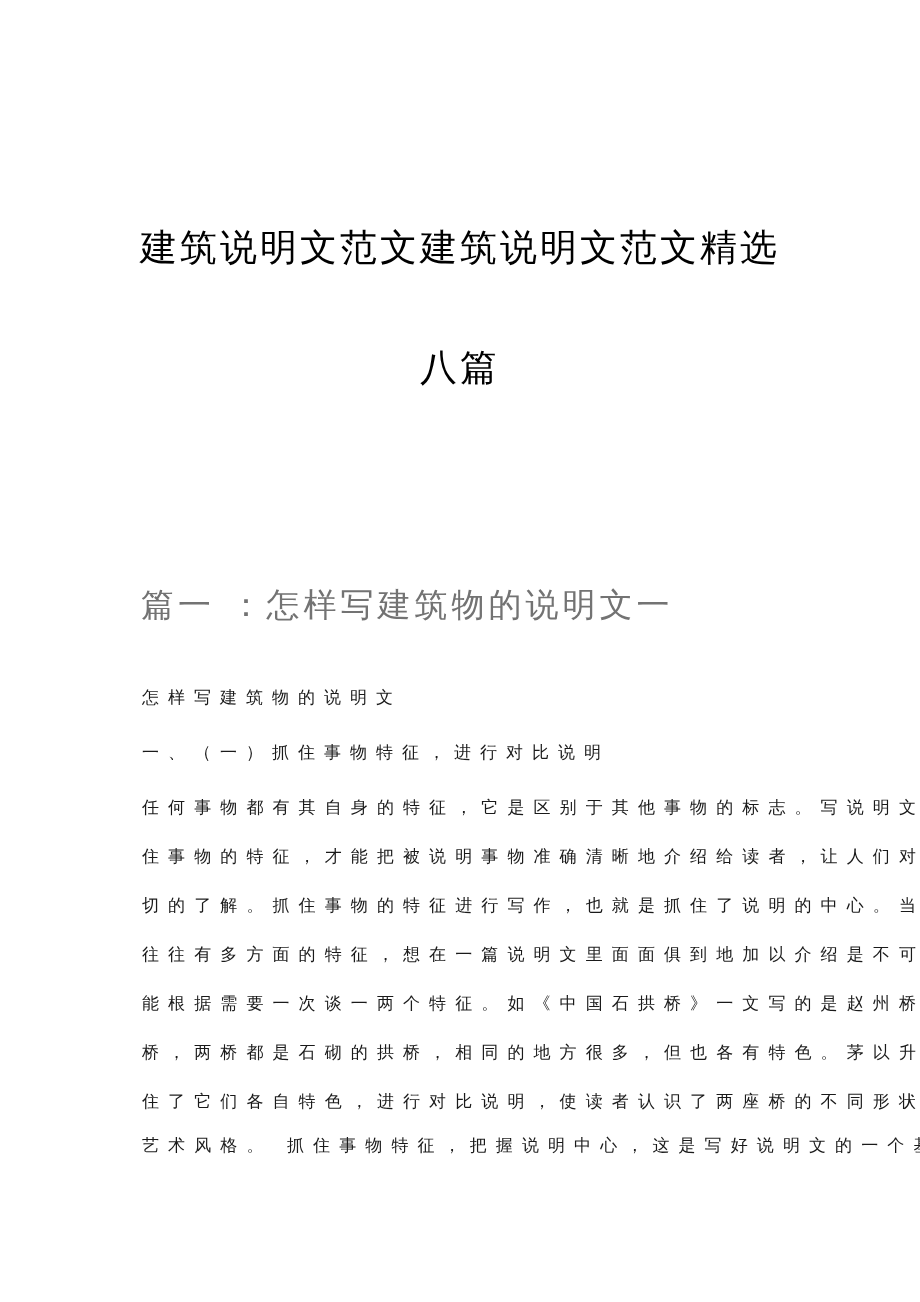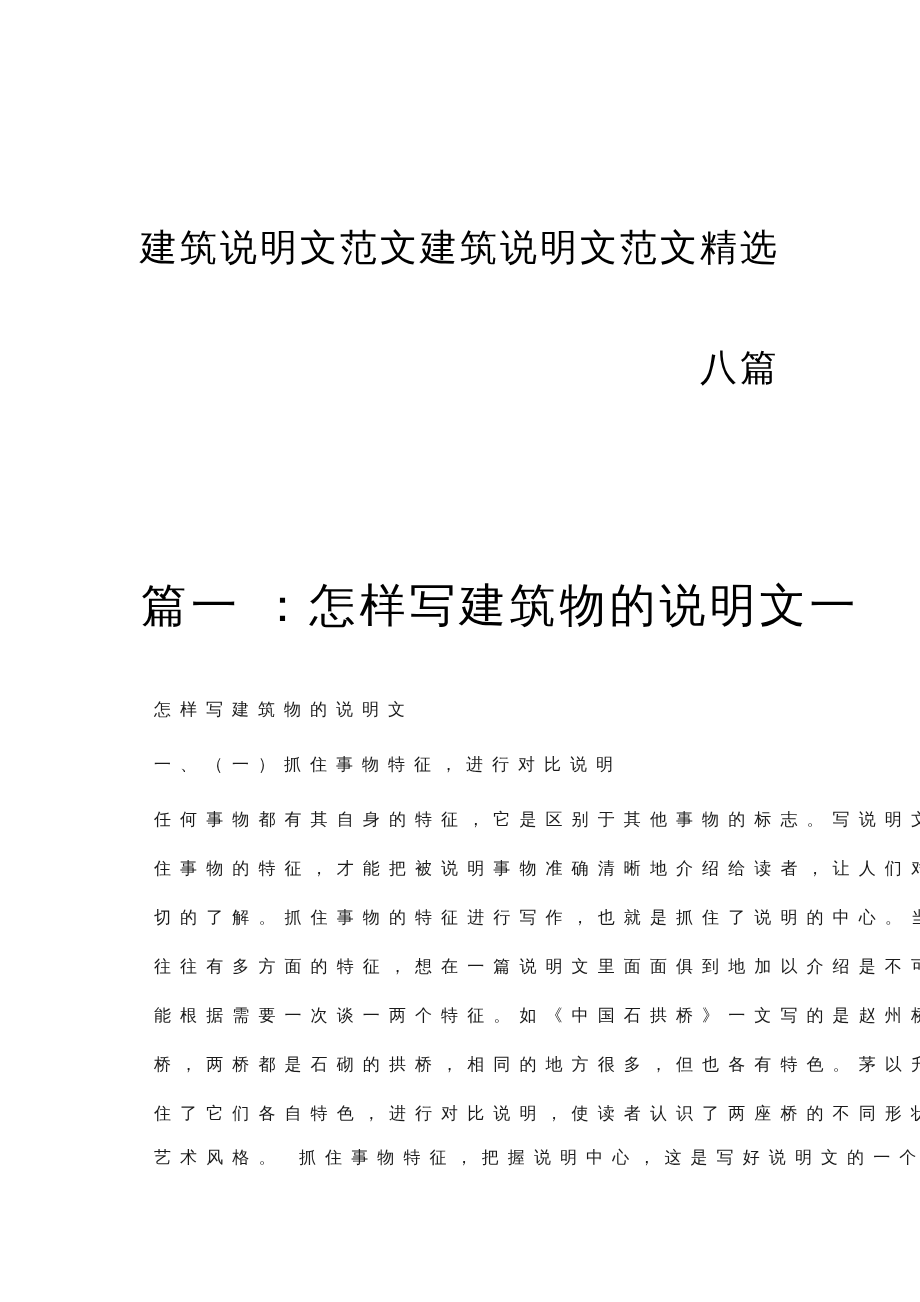--- a/index.html
+++ b/index.html
@@ -22,43 +22,43 @@
       width: 920px;
       height: 1302px;
       background: #ffffff;
     }
     .doc-title {
       position: absolute;
       left: 140px;
       width: 640px;
       top: 188px;
       margin: 0;
-      text-align: right;
+      text-align: center;
       font-size: 37px;
       font-weight: normal;
       line-height: 120px;
       letter-spacing: 3px;
       color: #000;
     }
     .section-heading {
       position: absolute;
       left: 141px;
       top: 580px;
       margin: 0;
-      font-size: 46px;
+      font-size: 33px;
       font-weight: normal;
       line-height: 50px;
       letter-spacing: 4px;
       white-space: nowrap;
-      color: #000000;
+      color: #737373;
     }
     .line {
       position: absolute;
       left: 142px;
-      margin: 12px;
+      margin: 0;
       font-size: 17px;
       line-height: 24px;
       letter-spacing: 9px;
       white-space: nowrap;
       color: #1a1a1a;
       font-family: "DejaVu Sans", "Liberation Sans", sans-serif;
     }
     .subtitle { top: 685px; }
     .item { top: 740px; }
     .body-line { letter-spacing: 9.1px; }

